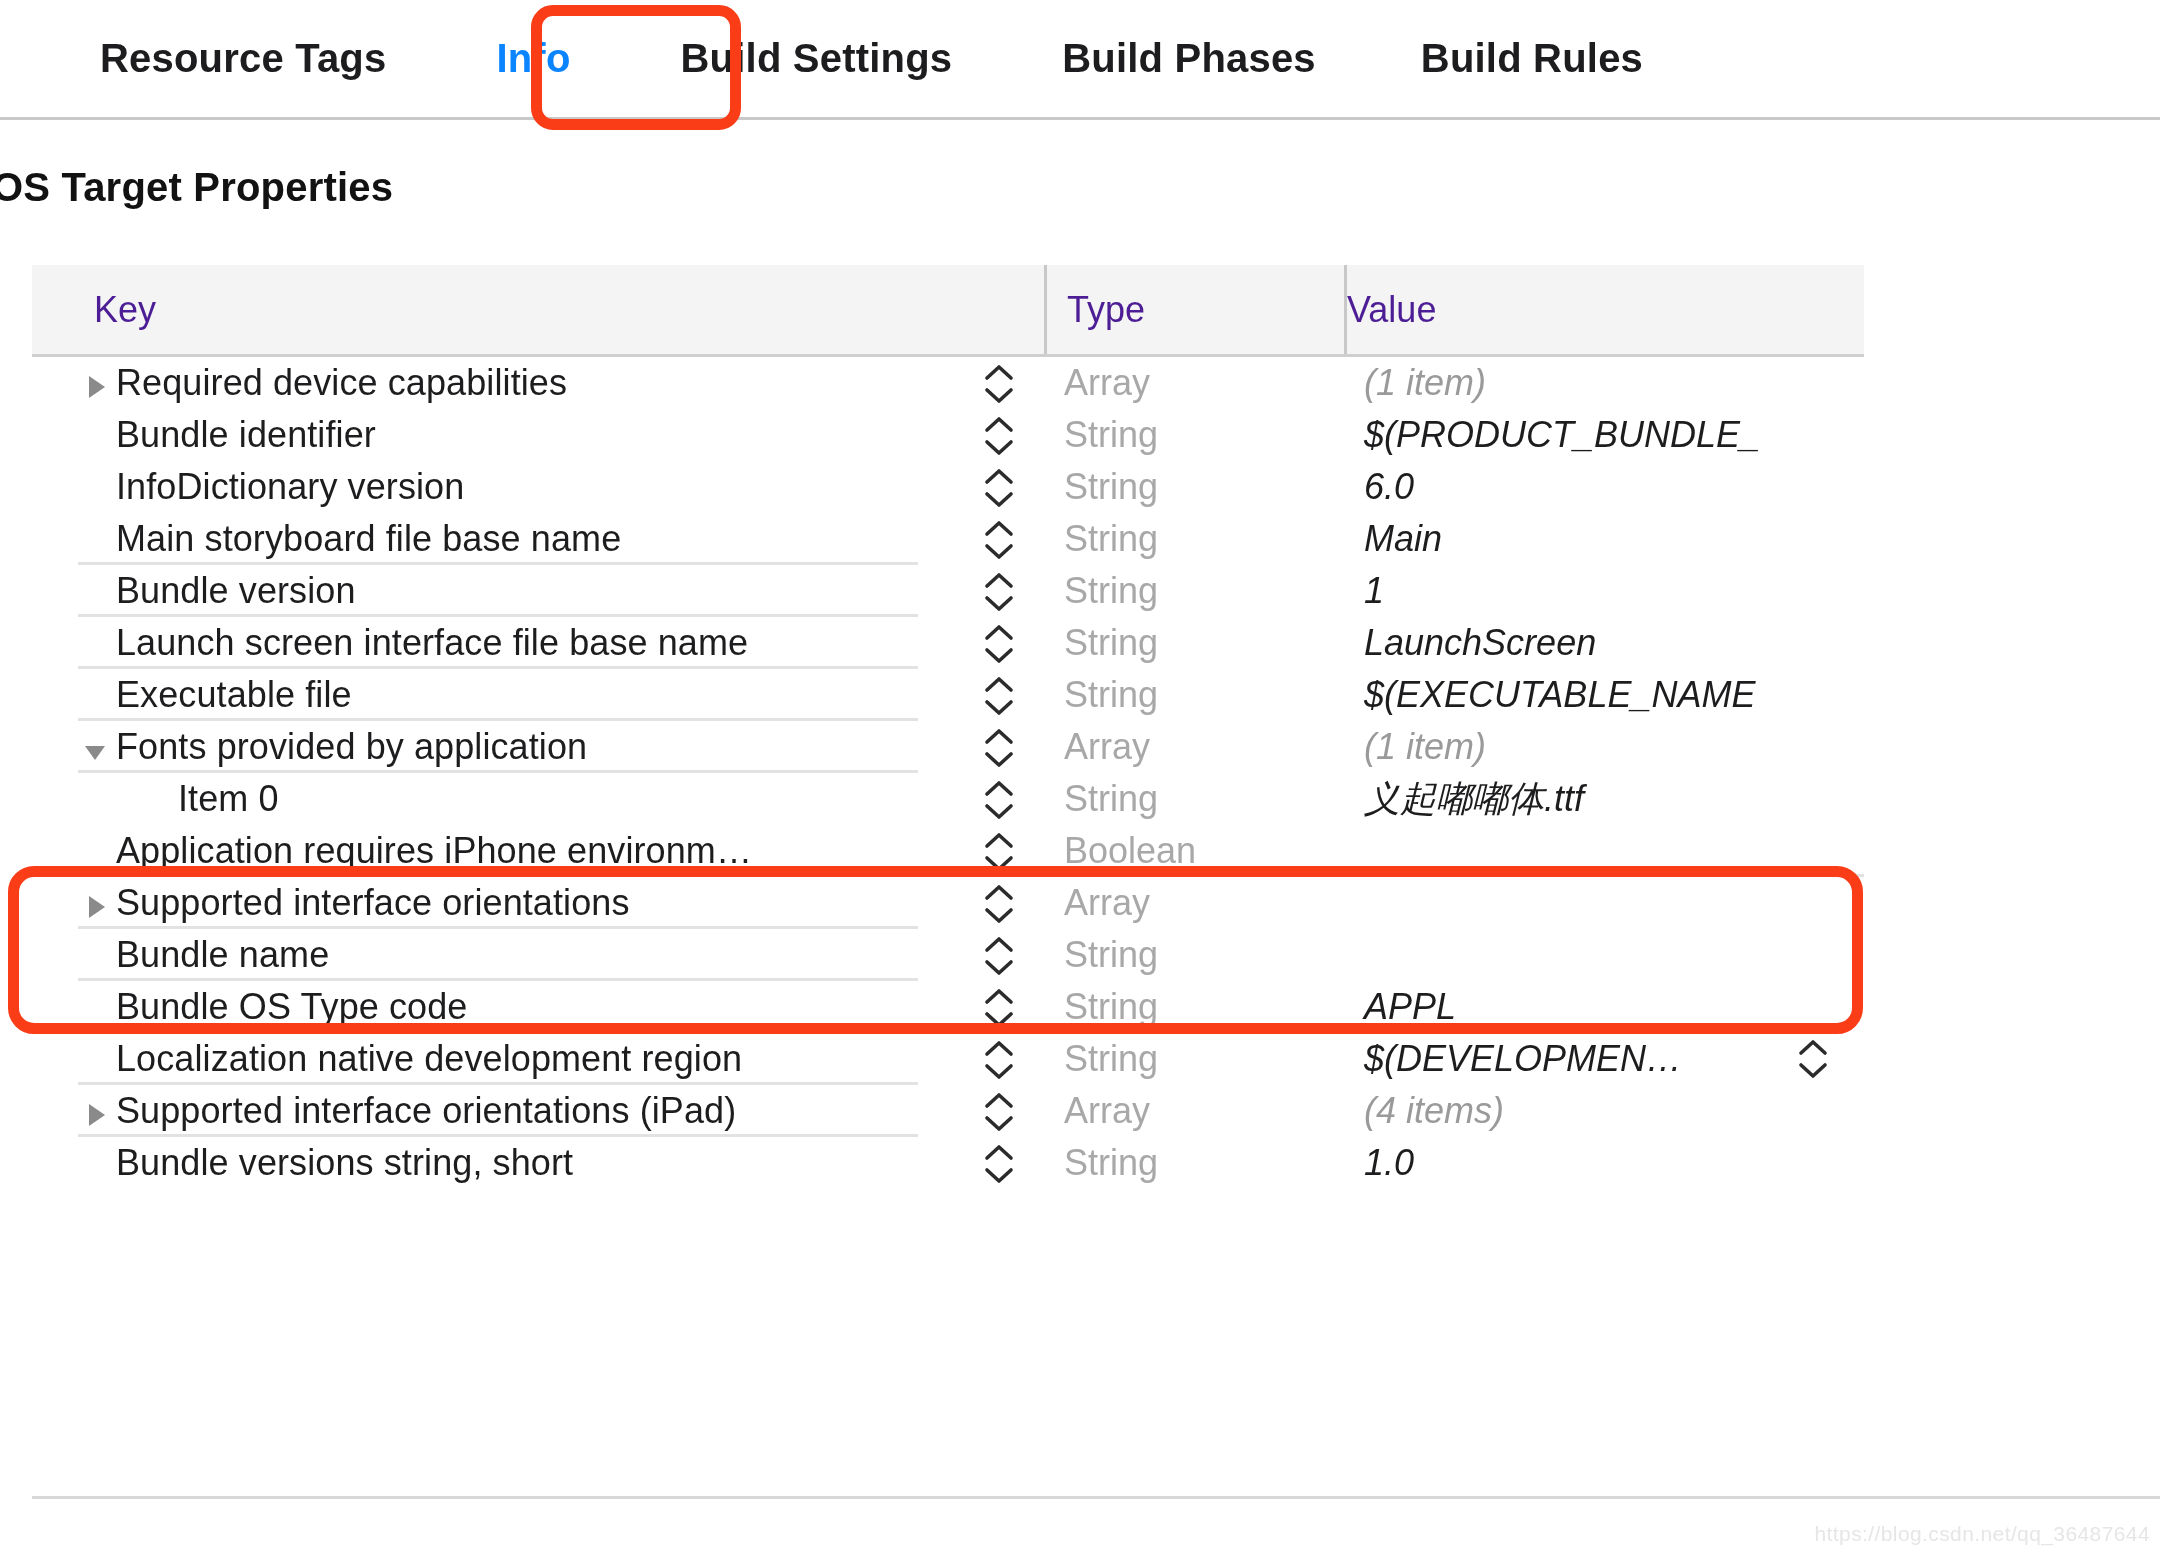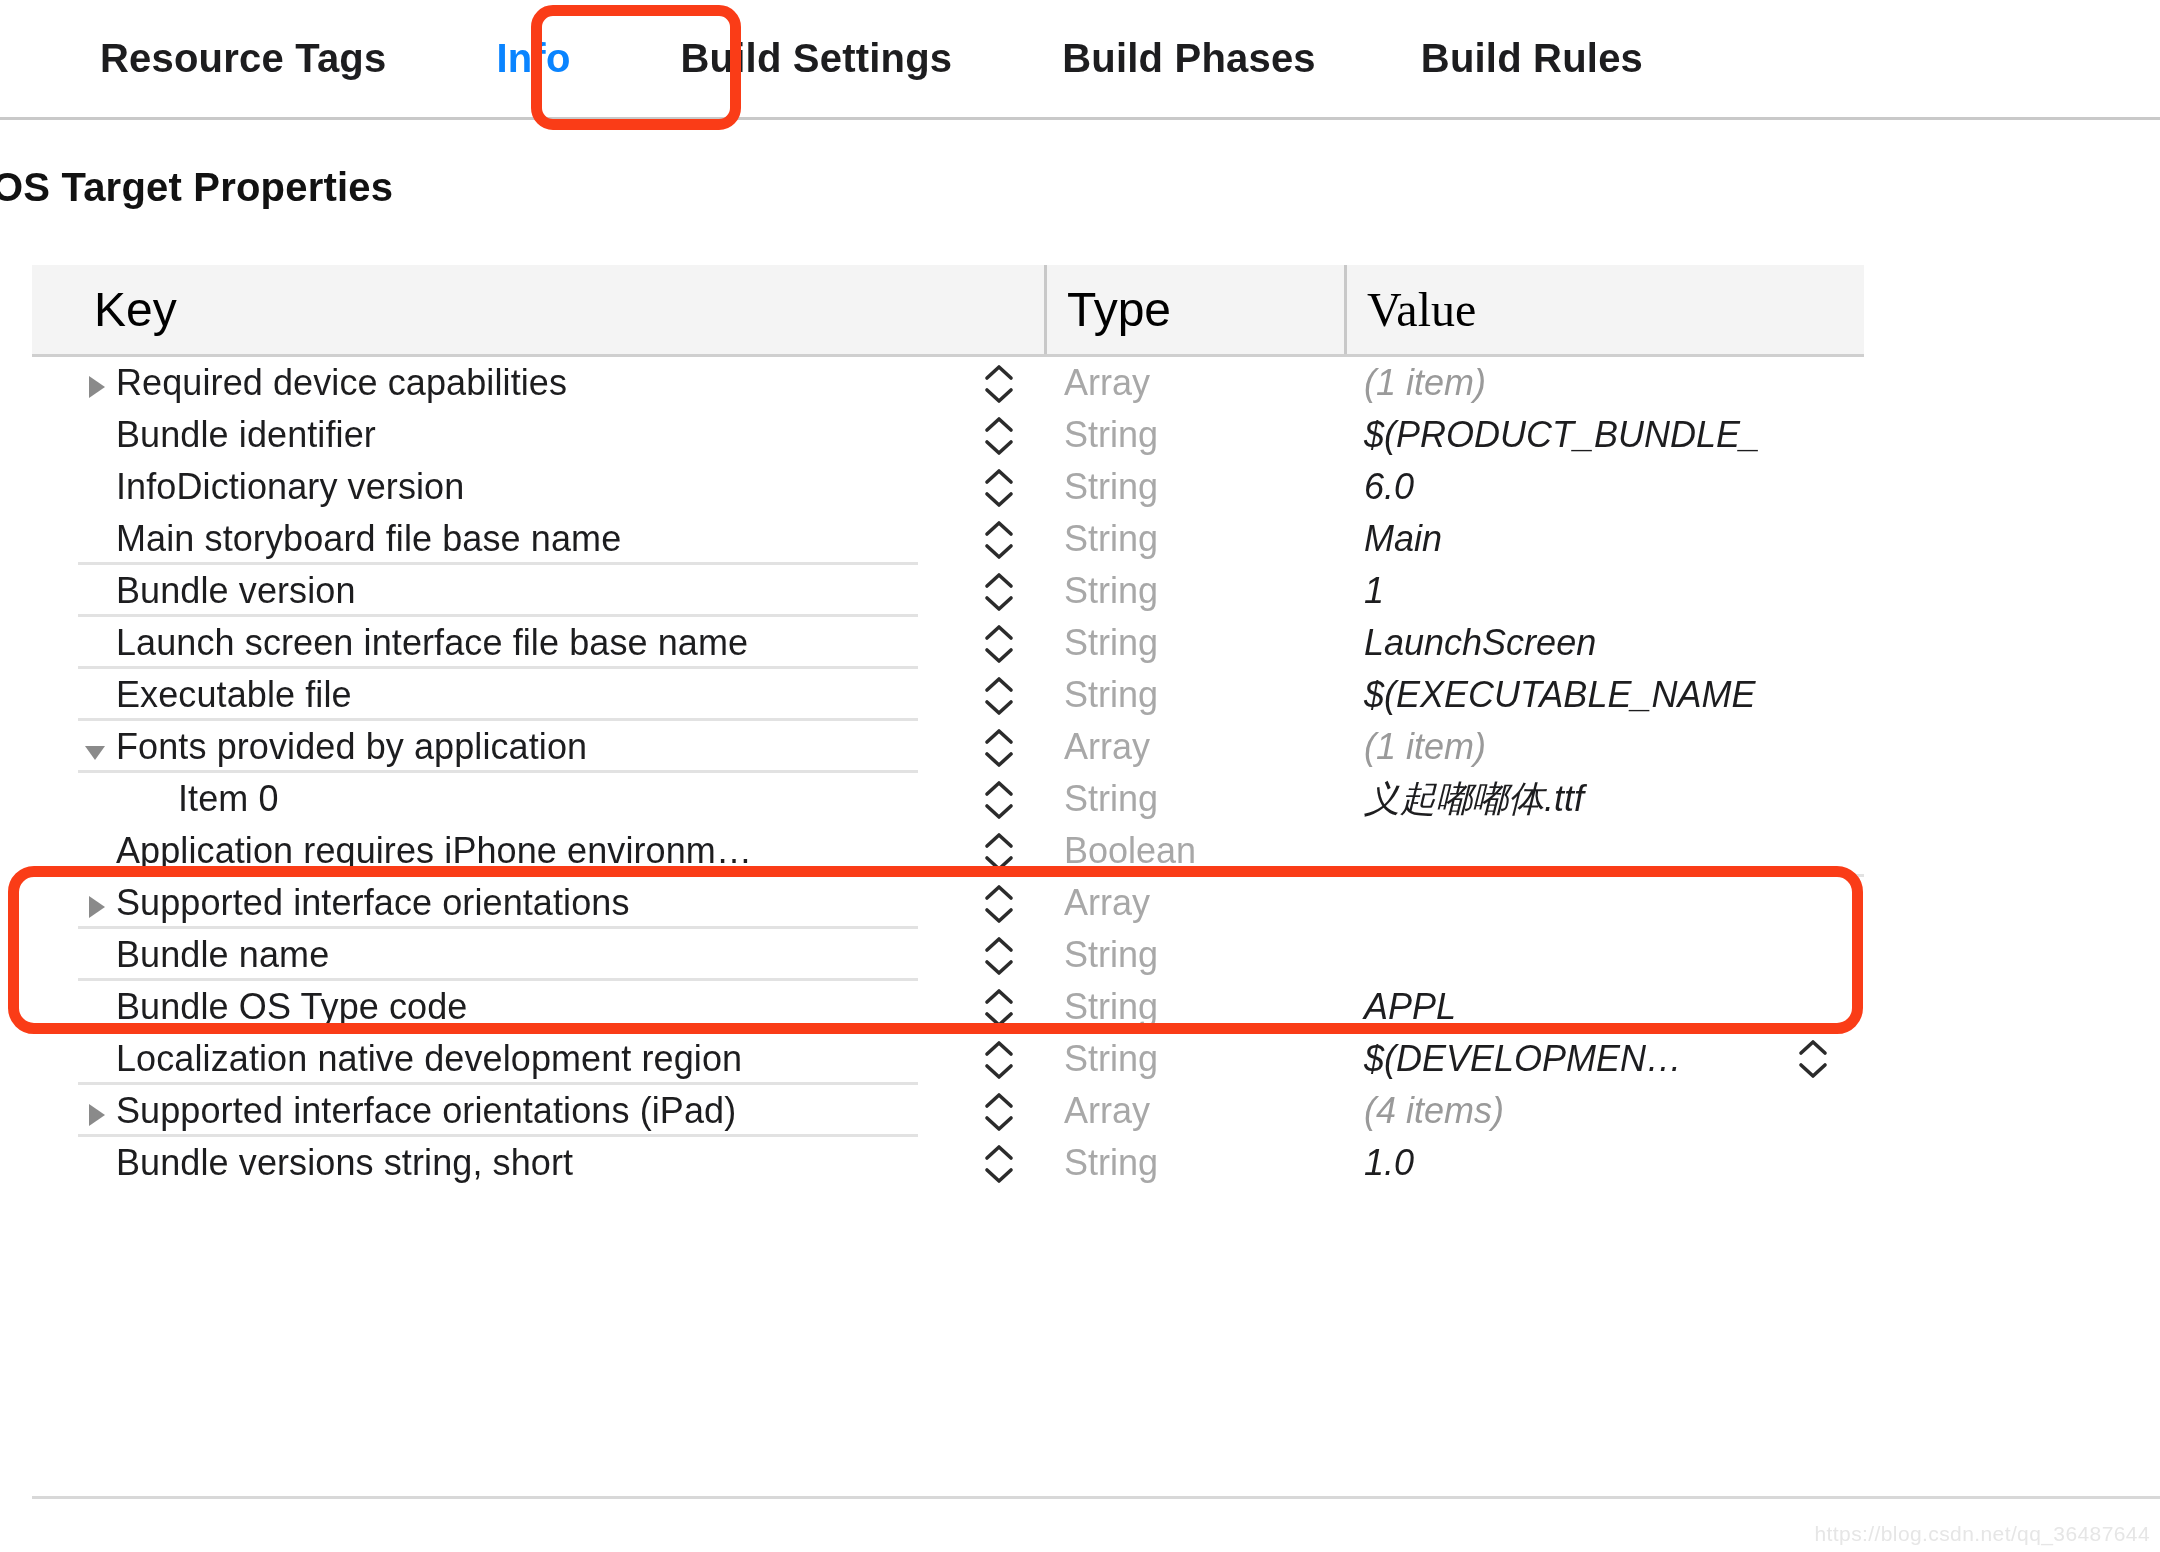--- a/index.html
+++ b/index.html
@@ -81,30 +81,30 @@
     width: 1832px;
   }
   .thead {
     display: flex;
     height: 92px;
     background: #f4f4f4;
     border-bottom: 3px solid #cfcfcf;
     box-sizing: border-box;
   }
   .th {
-    font-size: 48px;
-    color: #000000;
+    font-size: 36px;
+    color: #4c1d95;
     display: flex;
     align-items: center;
     box-sizing: border-box;
     text-align: center;
   }
   .th-key   { width: 1012px; padding-left: 62px; }
   .th-type  { width: 300px; padding-left: 20px; border-left: 3px solid #c8c8c8; }
-  .th-value { flex: 1;      padding-left: 20px; border-left: 3px solid #c8c8c8; font-family: Liberation Serif, serif; }
+  .th-value { flex: 1;      border-left: 3px solid #c8c8c8; }
 
   .tbody {
     position: relative;
     overflow: hidden;
   }
 
   .row {
     position: relative;
     display: flex;
     height: 52px;

